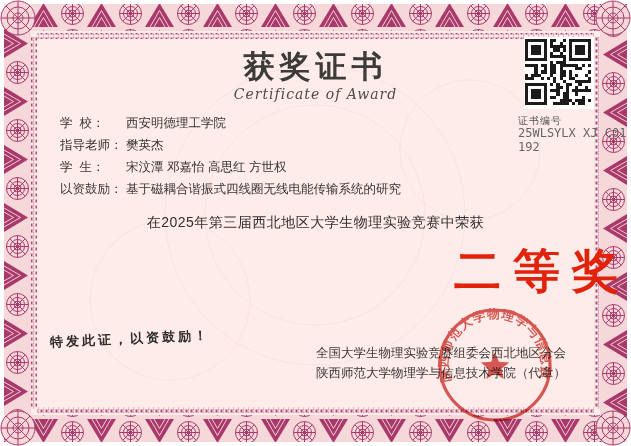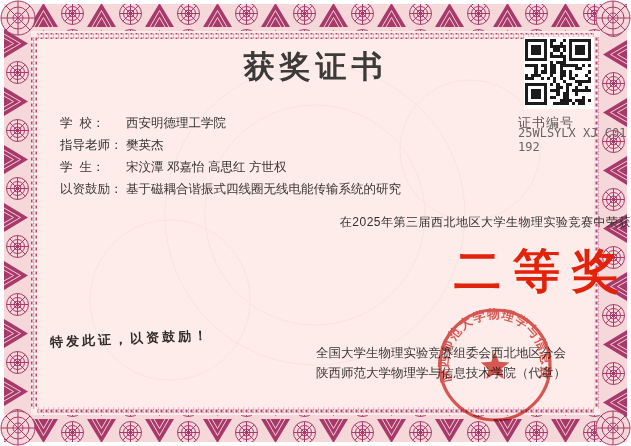--- a/index.html
+++ b/index.html
@@ -6,30 +6,30 @@
   #page{position:relative;width:631px;height:446px;background:#fff;overflow:hidden;
         font-family:"Liberation Sans",sans-serif;color:#3a3a3a;}
   .abs{position:absolute;}
   
   .title{left:0;right:0;top:46px;text-align:center;font-family:"DejaVu Serif","Liberation Serif",serif;
          font-size:31px;font-weight:700;letter-spacing:5px;color:#3d3a3a;}
   .subtitle{left:0;right:0;top:86px;text-align:center;font-family:"DejaVu Serif","Liberation Serif",serif;
             font-style:italic;font-size:14px;letter-spacing:1px;color:#4f4b4b;}
   
   .qr{left:524px;top:37px;width:68px;height:70px;background:#fff;padding:1px;}
-  .certno-label{left:518px;top:114px;font-size:13px;color:#5a5656;letter-spacing:1px;}
+  .certno-label{left:518px;top:114px;font-size:10px;color:#5a5656;letter-spacing:1px;}
   .certno{left:518px;top:126px;font-family:"DejaVu Sans Mono","Liberation Mono",monospace;
           font-size:12px;color:#6a6565;letter-spacing:0px;}
   
   .fields{left:60px;top:112px;}
   .frow{display:flex;height:22px;line-height:22px;font-size:12.5px;color:#383434;}
   .flabel{width:66px;white-space:pre;}
   .fvalue{white-space:pre;}
   
-  .statement{left:0;right:0;top:214px;text-align:right;font-size:12px;letter-spacing:.5px;color:#332f2f;}
+  .statement{left:0;right:0;top:214px;text-align:center;font-size:14px;letter-spacing:.5px;color:#332f2f;}
   .award{left:0;right:0;top:240px;text-align:right;font-family:"DejaVu Serif","Liberation Serif",serif;
          font-size:47px;font-weight:700;letter-spacing:12px;padding-left:12px;color:#e2230b;}
   
   .closing{left:50px;top:330px;font-family:"DejaVu Serif","Liberation Serif",serif;font-weight:700;
            font-size:13px;letter-spacing:3px;color:#2e2a2a;transform:rotate(-2.5deg);}
   
   .issuer{left:316px;top:343px;width:280px;text-align:left;font-size:12.5px;line-height:20px;color:#3b3737;}
   
   .seal{left:433px;top:301px;width:124px;height:124px;opacity:.82;mix-blend-mode:multiply;pointer-events:none;}
 </style>
@@ -105,20 +105,21 @@
 
     <g opacity="0.05" stroke="#a83a6b" fill="none">
       <circle cx="315" cy="215" r="150"></circle>
         <circle cx="315" cy="215" r="110"></circle>
       <circle cx="170" cy="300" r="80"></circle>
         <circle cx="470" cy="150" r="70"></circle>
     </g>
   </svg>
 
   <div class="abs title">获奖证书</div>
+  <div class="abs subtitle">Certificate of Award</div>
 
   <div class="abs qr"><svg width="66" height="68" viewBox="0 0 21 21" shape-rendering="crispEdges">
         <rect x="0" y="8" width="1" height="1" fill="#1b1b1b"></rect>
         <rect x="0" y="11" width="1" height="1" fill="#1b1b1b"></rect>
         <rect x="0" y="12" width="1" height="1" fill="#1b1b1b"></rect>
         <rect x="1" y="8" width="1" height="1" fill="#1b1b1b"></rect>
         <rect x="1" y="12" width="1" height="1" fill="#1b1b1b"></rect>
         <rect x="2" y="8" width="1" height="1" fill="#1b1b1b"></rect>
         <rect x="2" y="11" width="1" height="1" fill="#1b1b1b"></rect>
         <rect x="2" y="12" width="1" height="1" fill="#1b1b1b"></rect>

